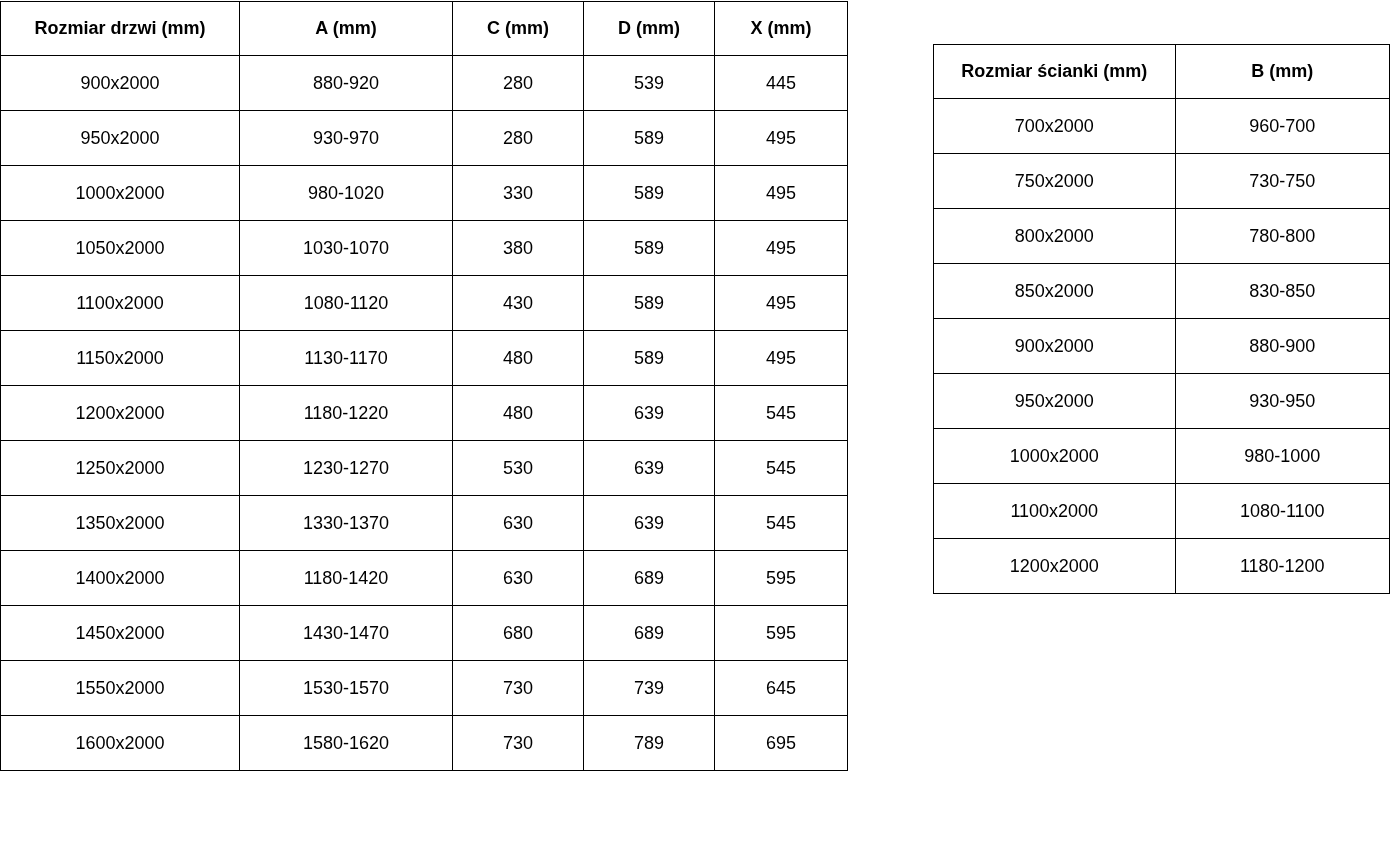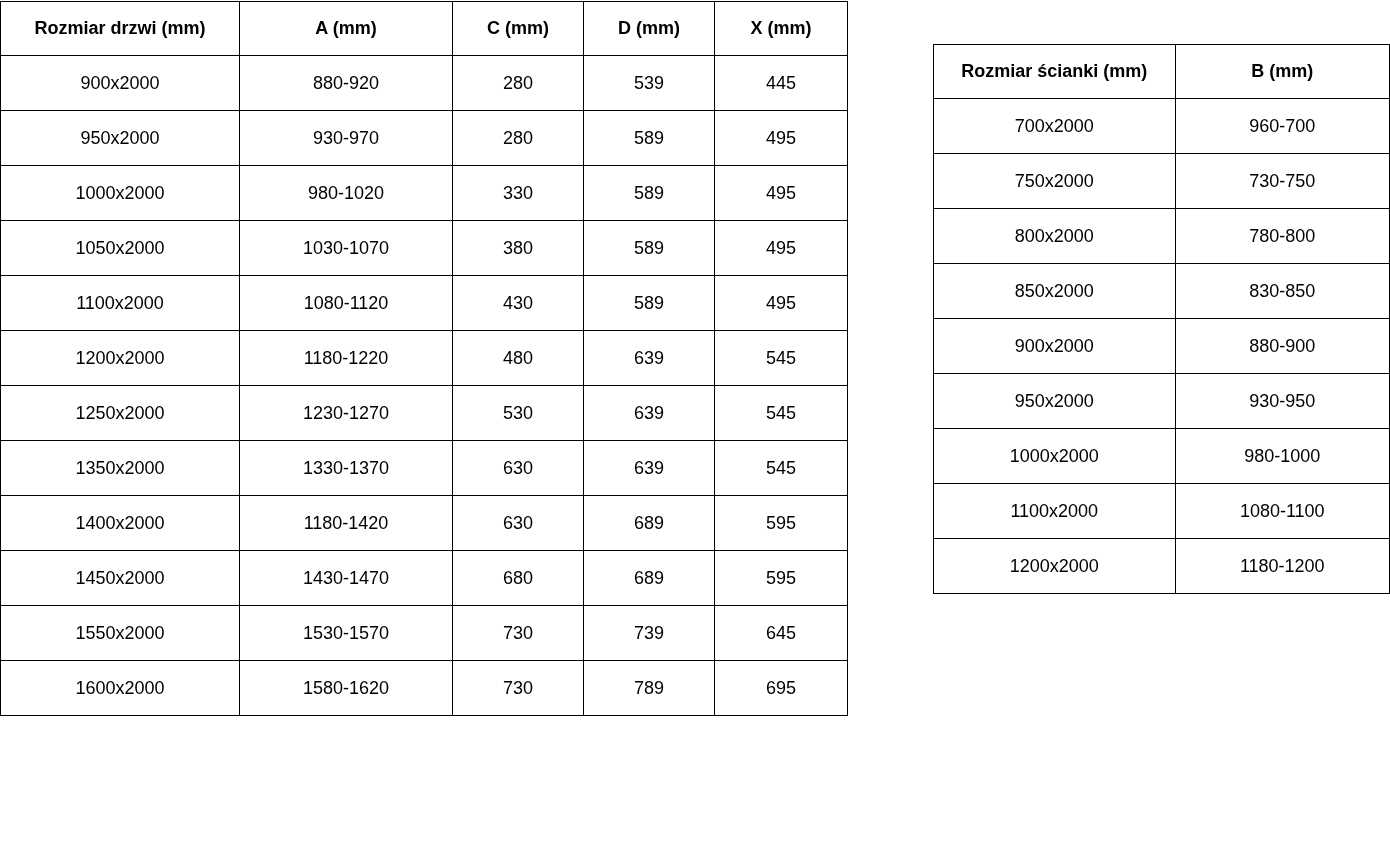--- a/index.html
+++ b/index.html
@@ -115,20 +115,27 @@
           <td>495</td>
         </tr>
         <tr>
           <td>1100x2000</td>
           <td>1080-1120</td>
           <td>430</td>
           <td>589</td>
           <td>495</td>
         </tr>
         <tr>
+          <td>1150x2000</td>
+          <td>1130-1170</td>
+          <td>480</td>
+          <td>589</td>
+          <td>495</td>
+        </tr>
+        <tr>
           <td>1200x2000</td>
           <td>1180-1220</td>
           <td>480</td>
           <td>639</td>
           <td>545</td>
         </tr>
         <tr>
           <td>1250x2000</td>
           <td>1230-1270</td>
           <td>530</td>

